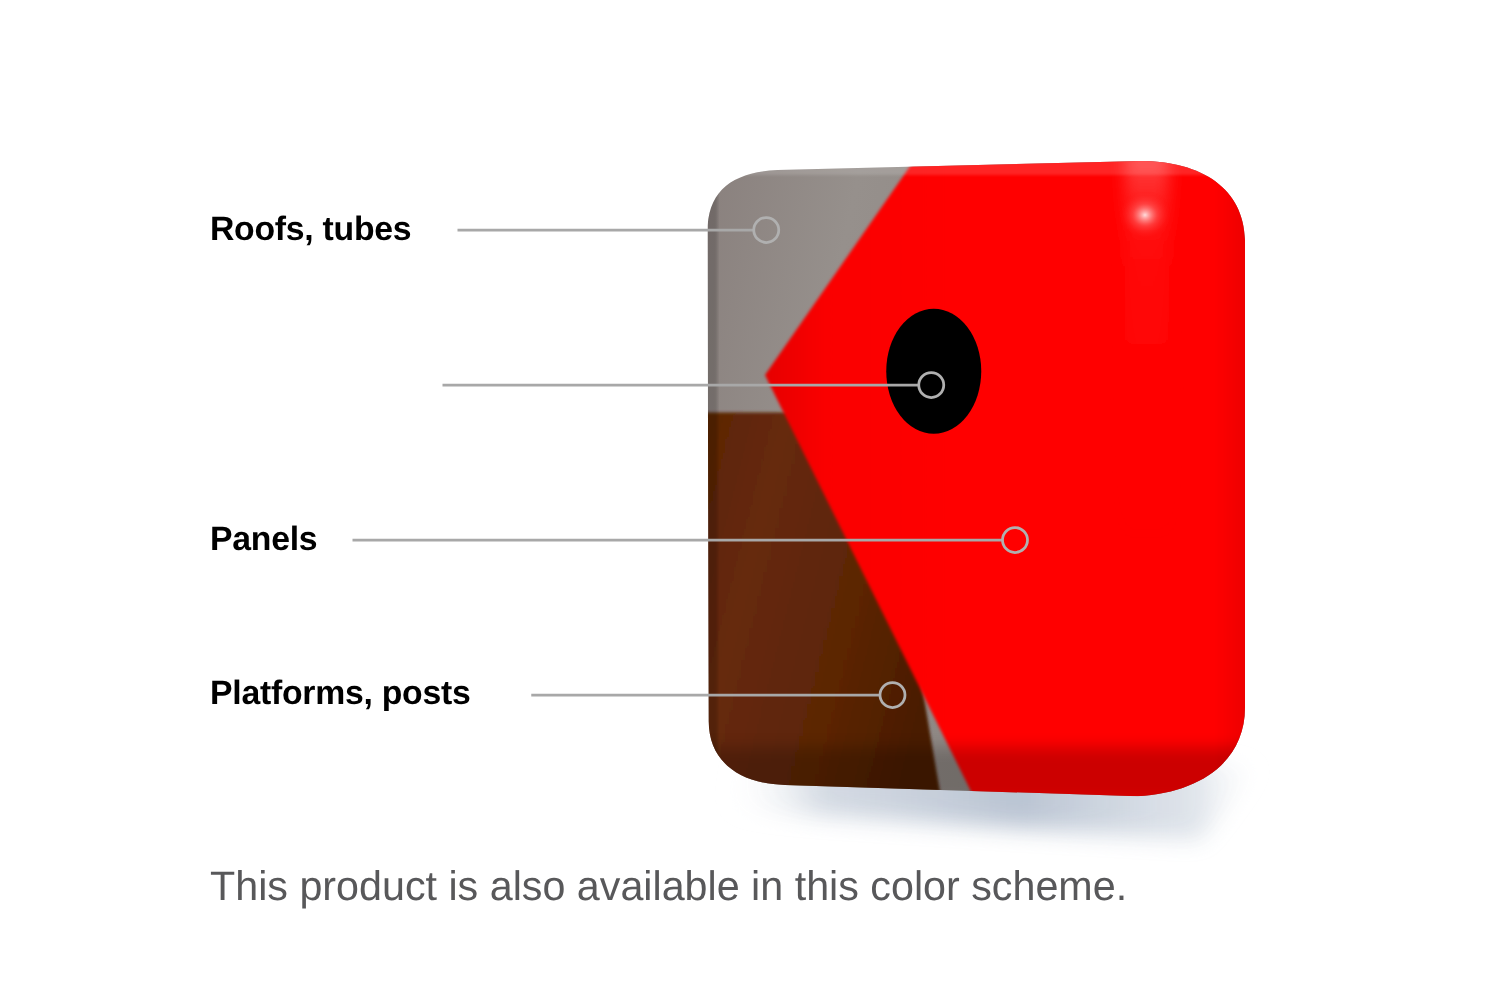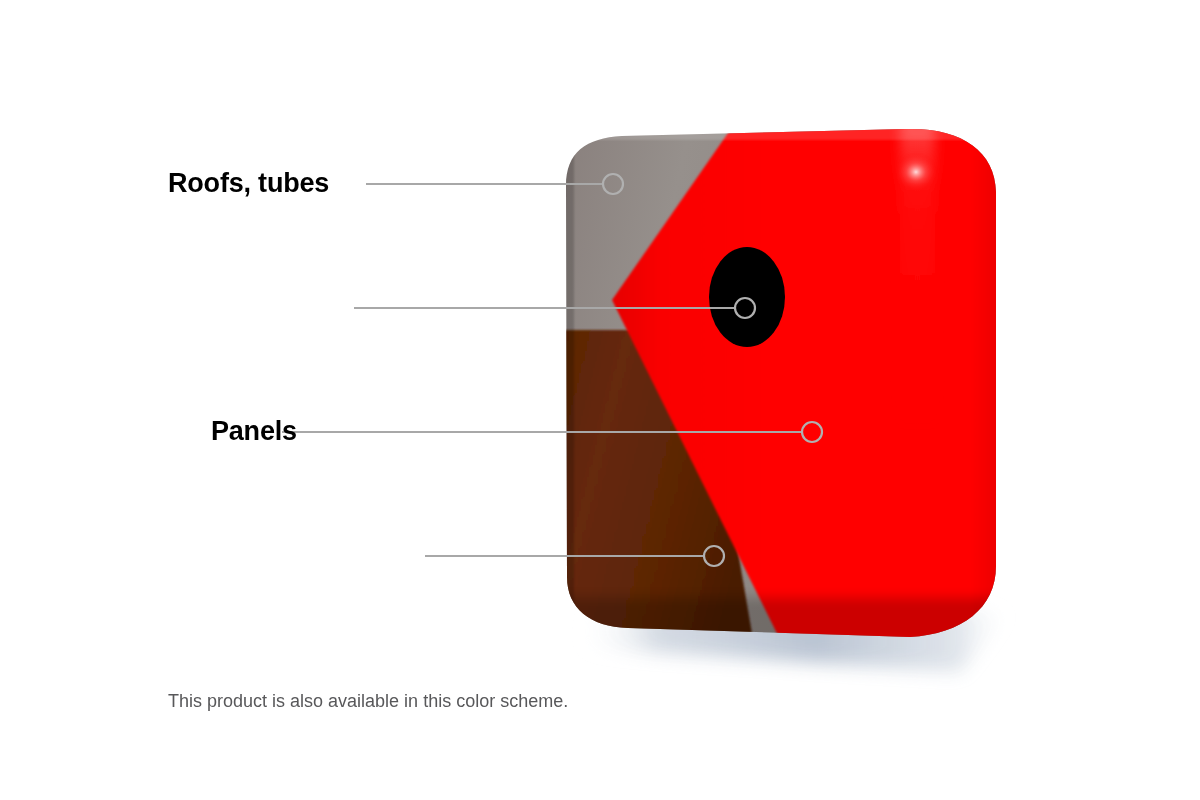--- a/index.html
+++ b/index.html
@@ -23,28 +23,28 @@
     position: absolute;
     font-weight: bold;
     font-size: 27px;
     color: #000000;
     white-space: nowrap;
     letter-spacing: -0.2px;
     line-height: 1;
   }
   .lbl-0 { left: 168px; top: 170px; }
   .lbl-1 { left: 168px; top: 293px; }
-  .lbl-2 { left: 168px; top: 418px; margin-left: 43px; }
+  .lbl-2 { left: 168px; top: 418px; }
   .lbl-3 { left: 168px; top: 541px; }
 
   .caption {
     position: absolute;
     left: 168px;
     top: 692px;
-    font-size: 18px;
+    font-size: 33px;
     color: #58585a;
     white-space: nowrap;
     line-height: 1;
   }
 
   #art {
     position: absolute;
     left: 0;
     top: 0;
     width: 1200px;
@@ -156,16 +156,17 @@
         <circle cx="745" cy="308" r="10" fill="none" stroke="#b0b0b0" stroke-width="2.2"></circle>
         <line x1="282" y1="432" x2="802" y2="432" stroke="#a8a8a8" stroke-width="2.2"></line>
         <circle cx="812" cy="432" r="10" fill="none" stroke="#b0b0b0" stroke-width="2.2"></circle>
         <line x1="425" y1="556" x2="704" y2="556" stroke="#a8a8a8" stroke-width="2.2"></line>
         <circle cx="714" cy="556" r="10" fill="none" stroke="#b0b0b0" stroke-width="2.2"></circle>
       </g>
   </svg>
 
   <div class="label lbl-0">Roofs, tubes</div>
   <div class="label lbl-2">Panels</div>
+  <div class="label lbl-3">Platforms, posts</div>
 
   <div class="caption">This product is also available in this color scheme.</div>
 
 </div>
 
 </body></html>

